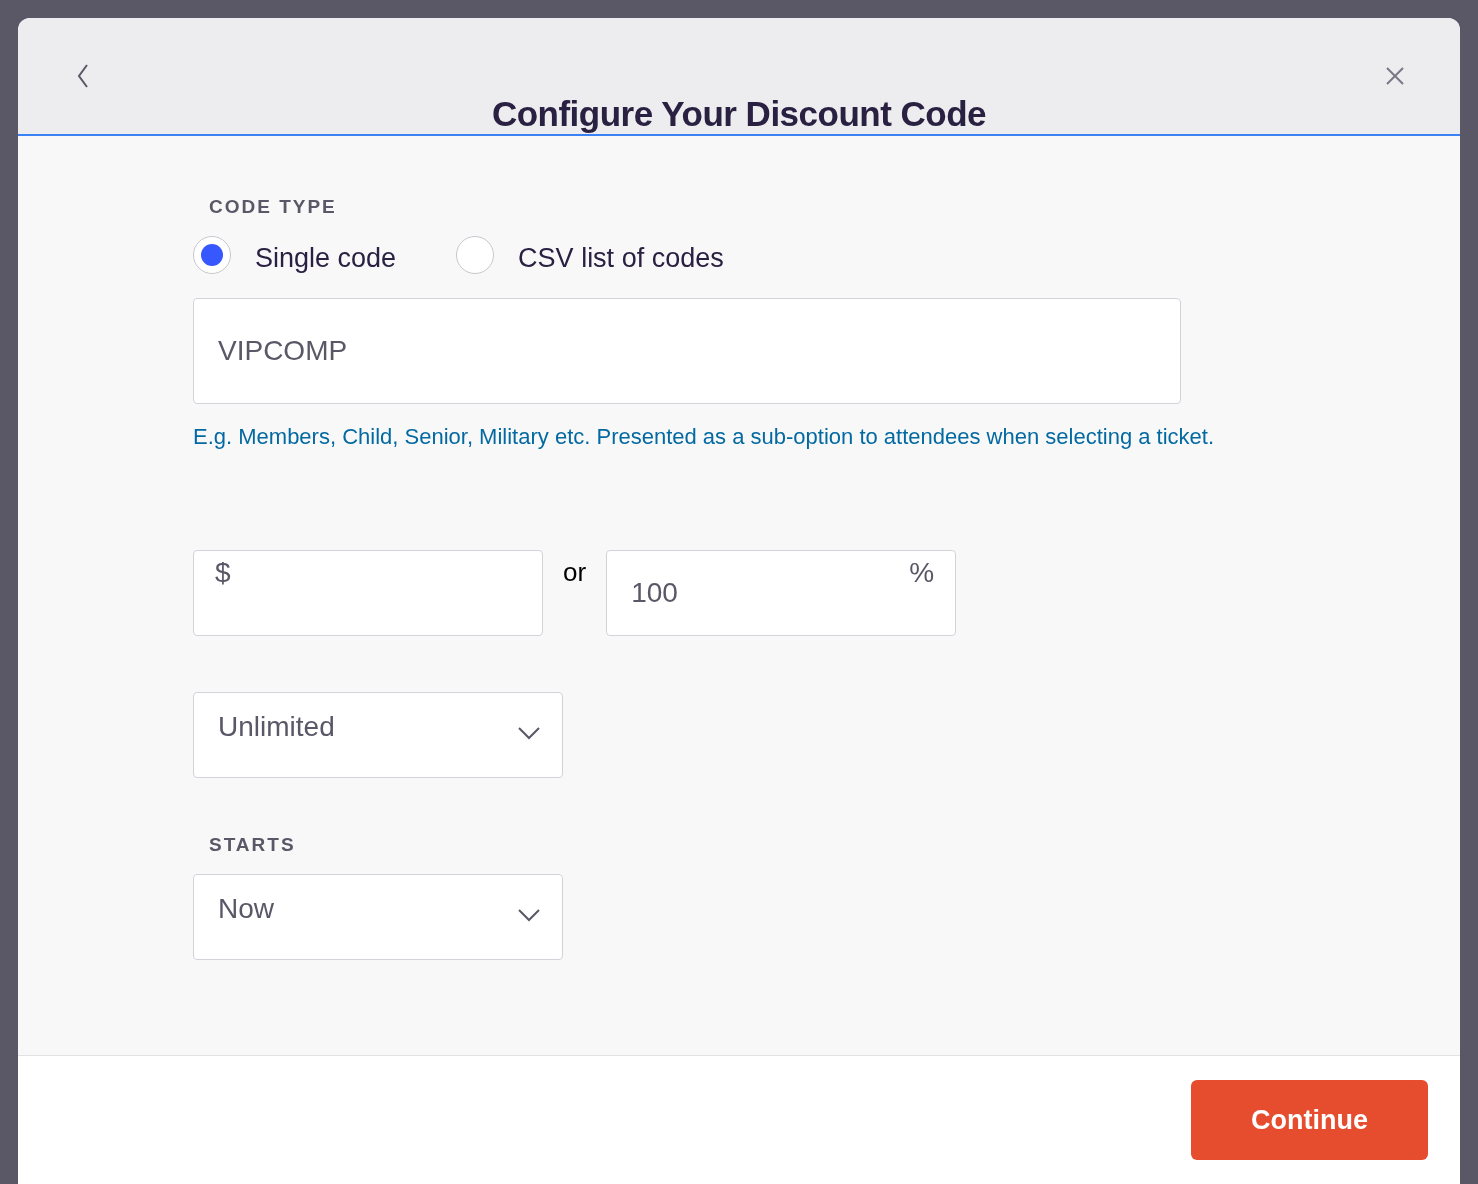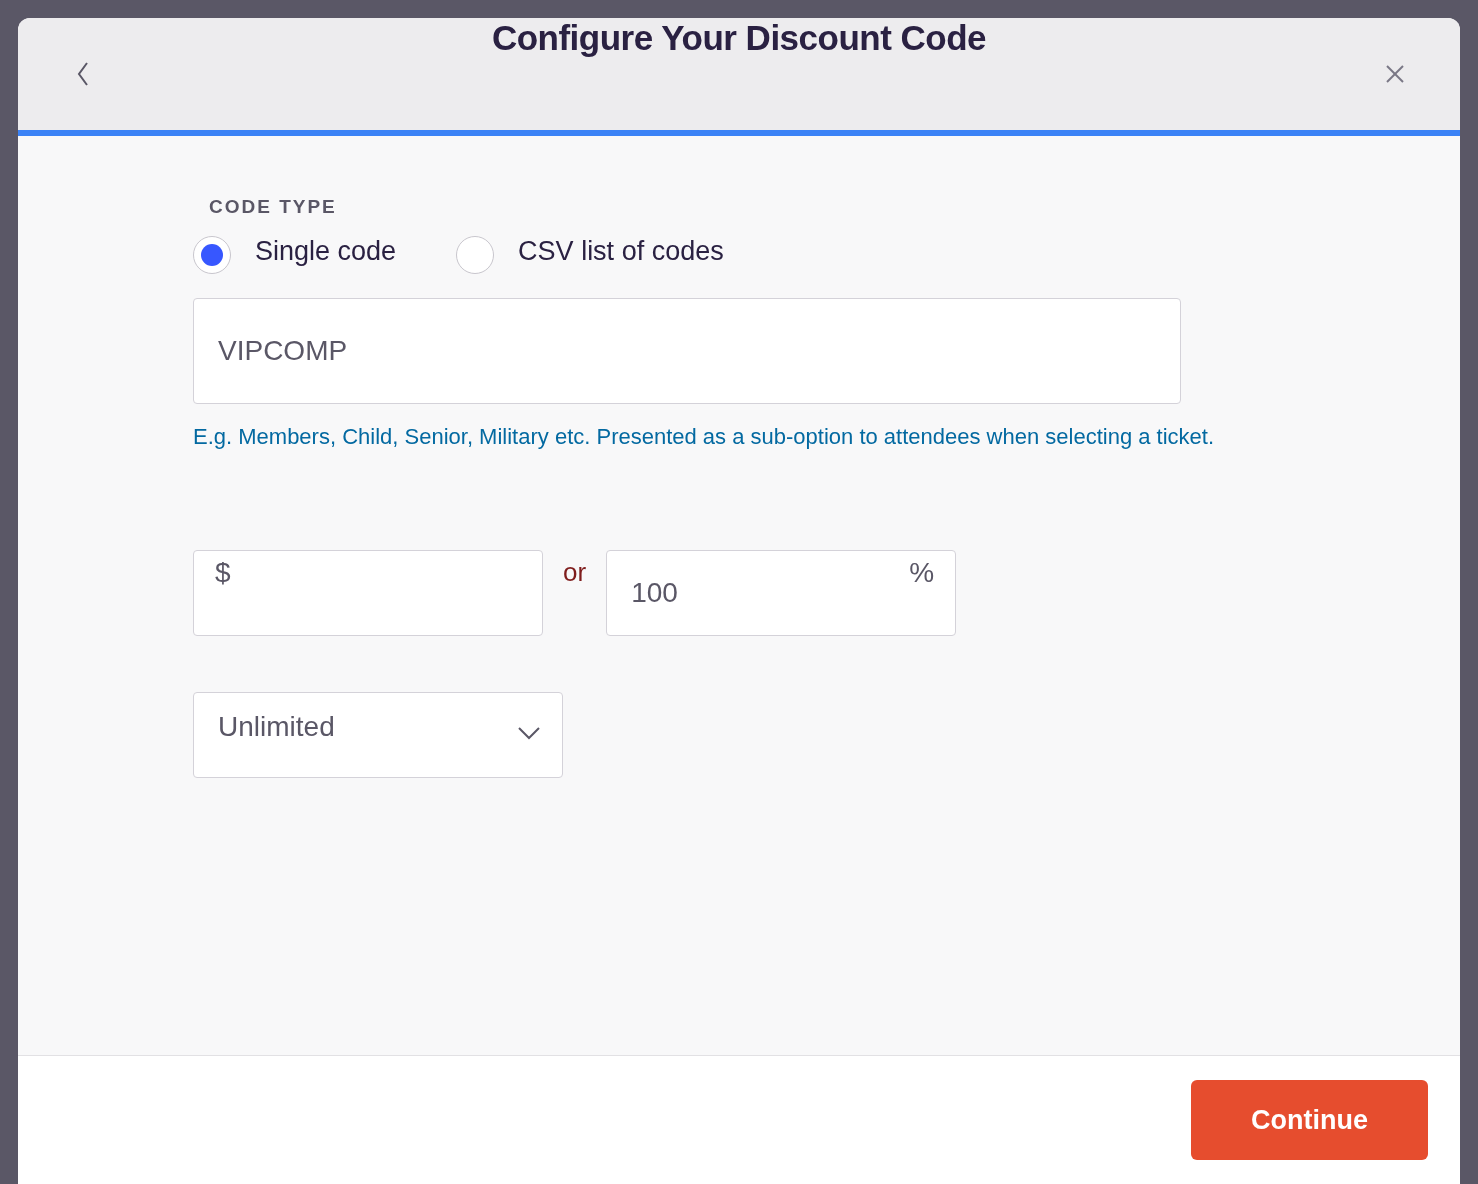--- a/index.html
+++ b/index.html
@@ -24,24 +24,24 @@
       background: #f8f8f9;
       border-radius: 12px 12px 0 0;
       overflow: hidden;
       display: flex;
       flex-direction: column;
     }
     .modal-header {
       background: #edecee;
       height: 118px;
       display: flex;
-      align-items: flex-start;
+      align-items: flex-end;
       justify-content: center;
       position: relative;
-      border-bottom: 6px solid #3b82f6;
+      border-bottom: 2px solid #3b82f6;
     }
     .modal-title {
       font-size: 35px;
       font-weight: 700;
       color: #2a2142;
       letter-spacing: -0.5px;
     }
     .back-button {
       position: absolute;
       left: 50px;
@@ -98,21 +98,21 @@
       text-transform: uppercase;
       margin-left: 16px;
     }
     .radio-row {
       display: flex;
       gap: 60px;
       margin-bottom: 24px;
     }
     .radio-item {
       display: flex;
-      align-items: flex-start;
+      align-items: flex-end;
       gap: 24px;
       cursor: pointer;
     }
     .radio-circle {
       width: 38px;
       height: 38px;
       border-radius: 50%;
       border: 1px solid #c8c6cd;
       background: #fff;
       display: flex;
@@ -188,21 +188,21 @@
     .suffix-symbol {
       position: absolute;
       right: 22px;
       top: 50%;
       transform: translateY(-50%);
       font-size: 28px;
       color: #5a5766;
     }
     .or-text {
       font-size: 26px;
-      color: #7f1d1d;
+      color: #000000;
     }
     .select-wrapper {
       position: relative;
       width: 370px;
     }
     .select-input {
       width: 100%;
       height: 86px;
       border: 1px solid #d4d2d9;
       border-radius: 4px;
@@ -318,19 +318,30 @@
       <div class="select-wrapper">
         <button class="select-input">Unlimited</button>
         <div class="select-chevron">
           <svg viewBox="0 0 28 18">
             <polyline points="4,4 14,14 24,4"></polyline>
           </svg>
         </div>
       </div>
     </div>
 
+    <div class="section">
+      <div class="section-label">STARTS</div>
+      <div class="select-wrapper">
+        <button class="select-input">Now</button>
+        <div class="select-chevron">
+          <svg viewBox="0 0 28 18">
+            <polyline points="4,4 14,14 24,4"></polyline>
+          </svg>
+        </div>
+      </div>
+    </div>
 
   </div>
 
   <div class="modal-footer">
     <button class="continue-button">Continue</button>
   </div>
 </div>
 
 </body></html>

